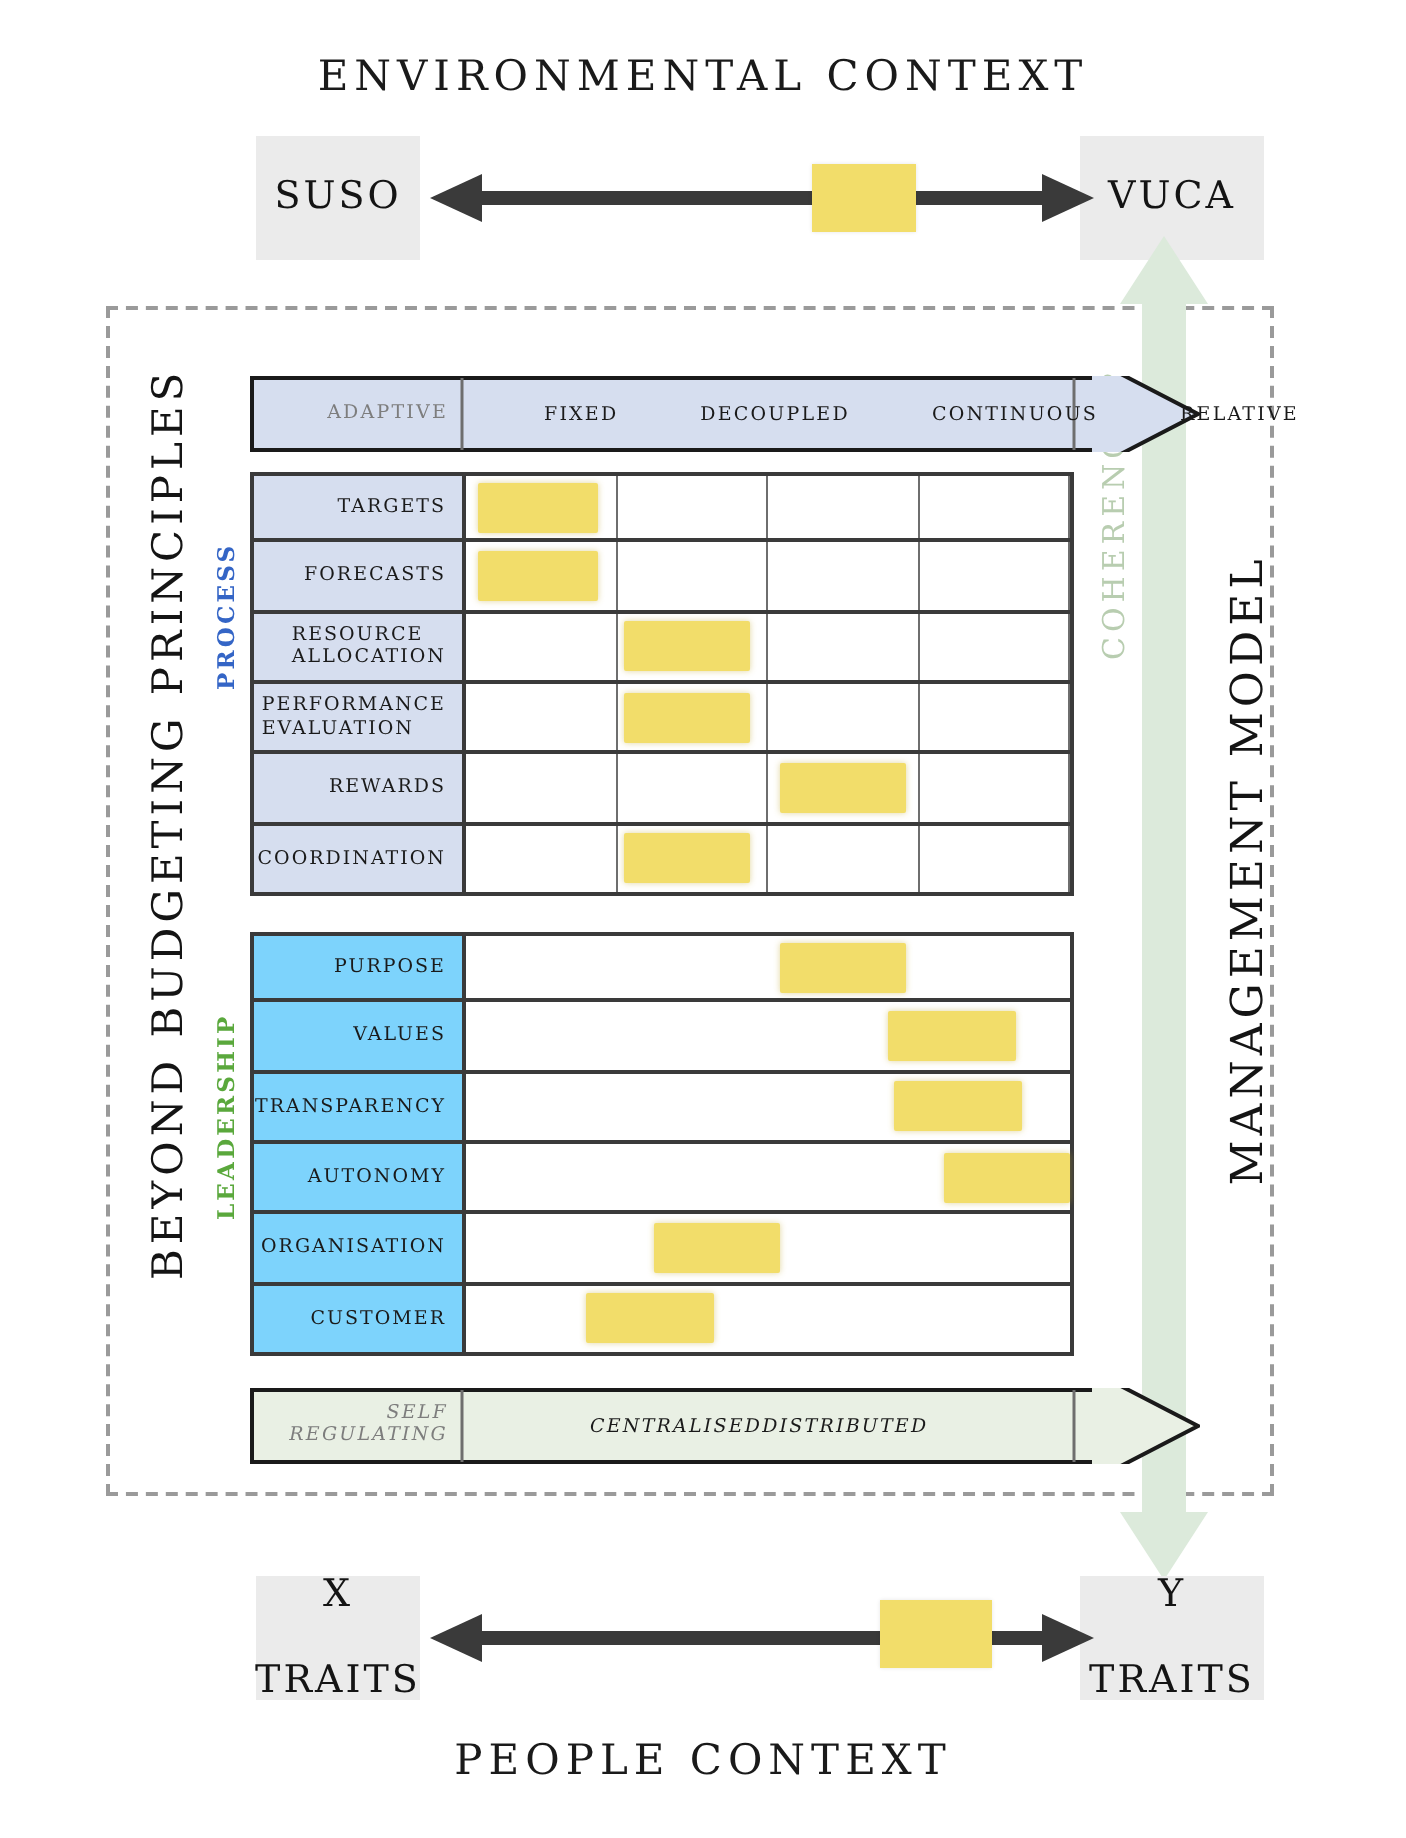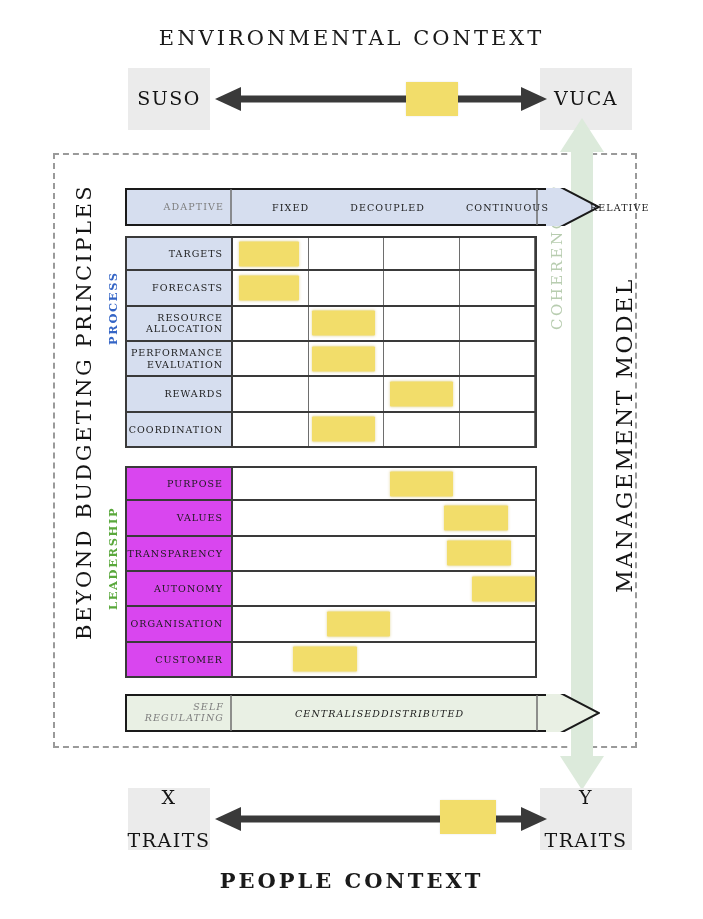--- a/index.html
+++ b/index.html
@@ -11,21 +11,21 @@
   .stage{position:absolute;left:0;top:0;width:703px;height:919px;}
 
   
   .ctx-title{
     position:absolute;width:100%;text-align:center;
     font-family:"DejaVu Serif", serif;
     font-size:21px;letter-spacing:3px;color:#1a1a1a;
     font-weight:400;white-space:nowrap;
   }
   #env-title{top:26px;}
-  #people-title{top:868px;font-weight:bold;}
+  #people-title{top:868px;}
 
   
   .endbox{
     position:absolute;background:#ebebeb;
     display:flex;align-items:center;justify-content:center;
     text-align:center;line-height:1.12;
     font-family:"DejaVu Serif", serif;
     font-size:19px;letter-spacing:1.5px;color:#141414;
   }
   #box-suso{left:128px;top:68px;width:82px;height:62px;}
@@ -114,27 +114,27 @@
   #grid-leadership{top:466px;width:412px;height:212px;}
   .grow{
     display:flex;height:35.33px;box-sizing:border-box;
     border-left:2px solid #3a3a3a;border-right:2px solid #3a3a3a;
     border-bottom:2px solid #3a3a3a;position:relative;
   }
   .grow:first-child{border-top:2px solid #3a3a3a;}
   .rlabel{
     width:106px;flex:0 0 106px;box-sizing:border-box;
     display:flex;align-items:center;justify-content:flex-end;
-    text-align:right;padding-right:8px;
+    text-align:left;padding-right:8px;
     font-family:"DejaVu Serif", serif;
     font-size:9.5px;letter-spacing:1.0px;color:#1a1a1a;line-height:1.18;
     border-right:2px solid #3a3a3a;
   }
   #grid-process .rlabel{background:#d6deef;}
-  #grid-leadership .rlabel{background:#d946ef;}
+  #grid-leadership .rlabel{background:#7dd3fc;}
   .rbody{flex:1;display:flex;position:relative;background:#ffffff;}
   .gcell{flex:1;box-sizing:border-box;border-right:1px solid #6e6e6e;}
   .gcell:last-child{border-right:none;}
   .rbody.nodiv .gcell{border-right:none;}
   .blk{
     position:absolute;top:50%;transform:translateY(-50%);
     height:25px;background:#f2dd6a;border-radius:1px;
     box-shadow:0 0 3px rgba(190,165,40,.45);
   }
 </style>

